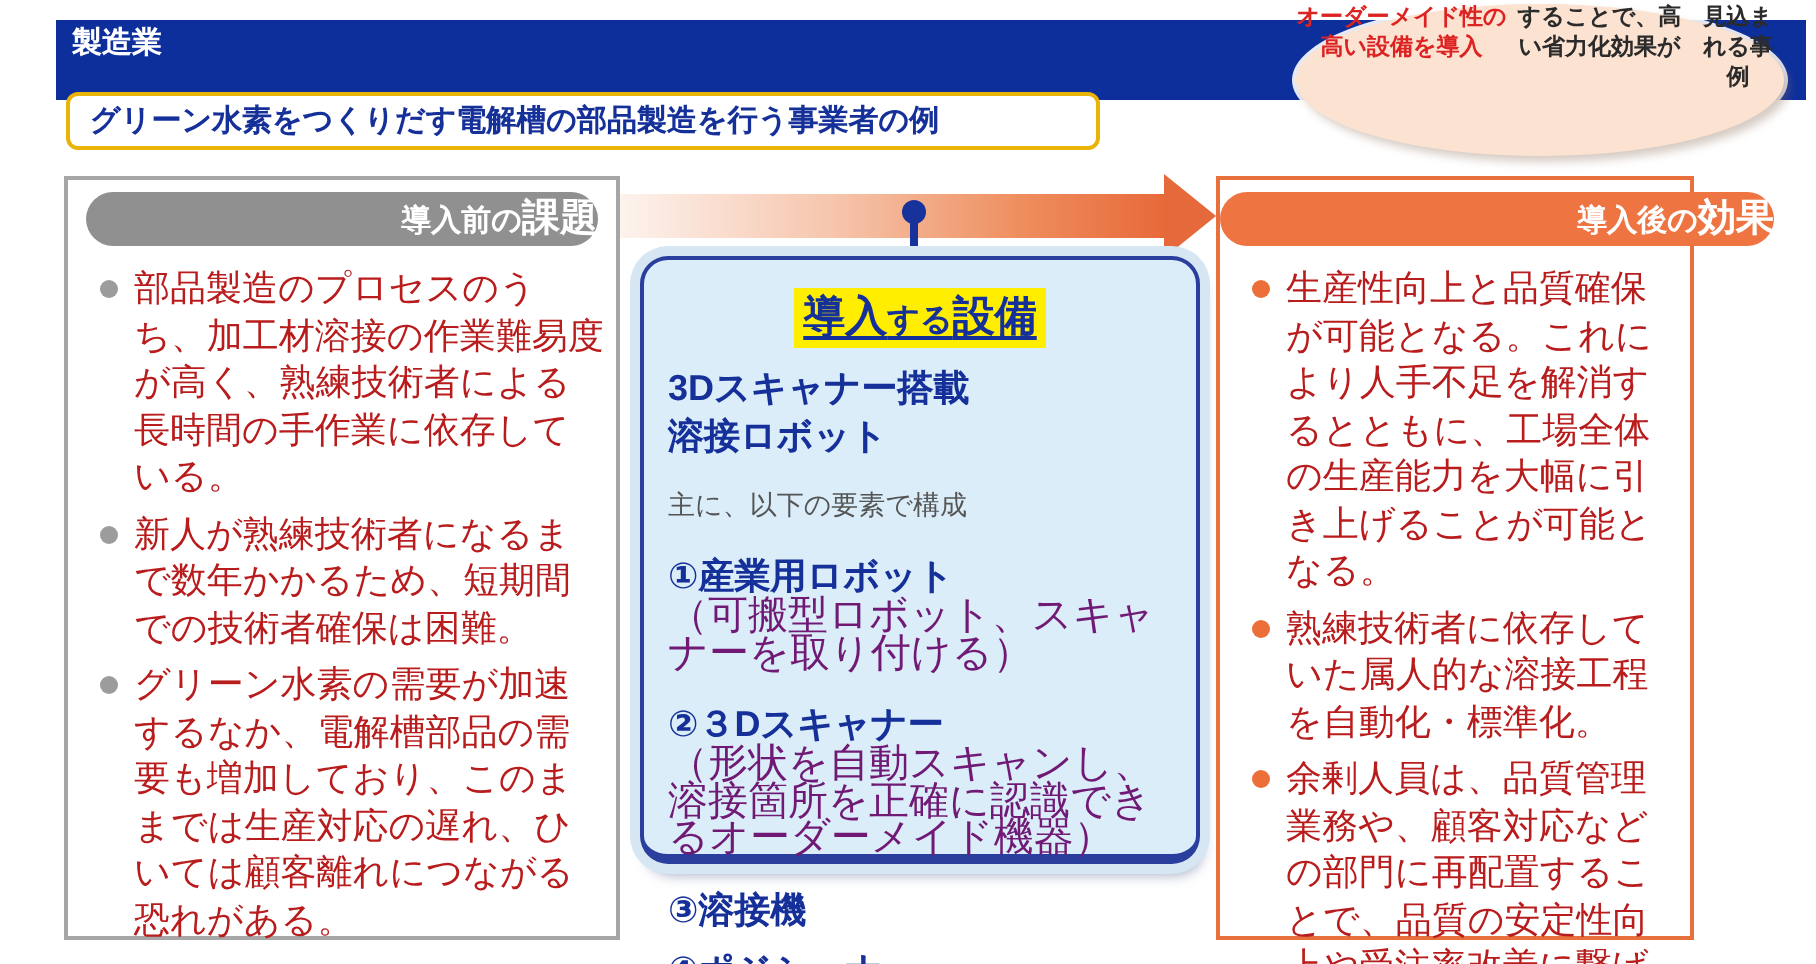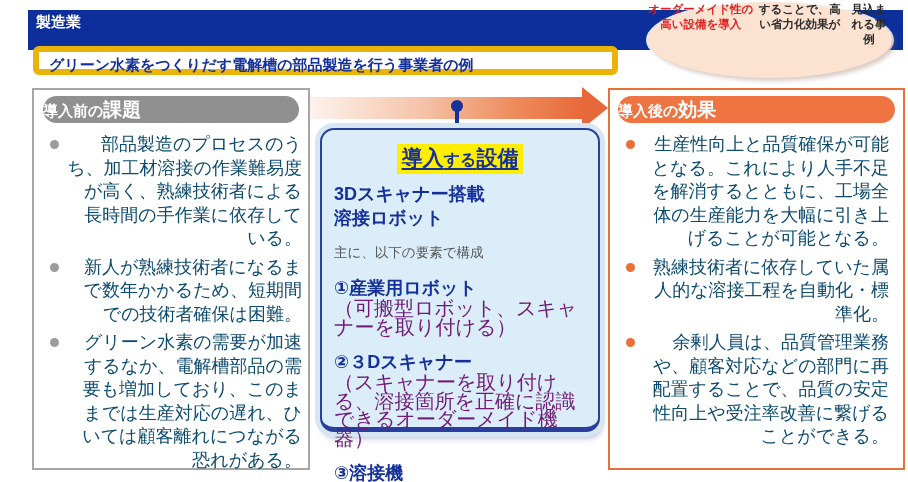--- a/index.html
+++ b/index.html
@@ -16,22 +16,22 @@
   
   .topbar {
     position: absolute; left: 28px; top: 10px; width: 875px; height: 40px;
     background: #0c2f9c; color: #ffffff;
     font-size: 15px; font-weight: bold; line-height: 23px;
     padding-left: 8px; z-index: 1;
   }
 
   
   .subtitle-box {
-    position: absolute; left: 33px; top: 46px; width: 585px; height: 29px;
-    border: 6px solid #eab308; border-radius: 6px; background: #ffffff;
+    position: absolute; left: 33px; top: 46px; width: 517px; height: 29px;
+    border: 2px solid #eab308; border-radius: 6px; background: #ffffff;
     color: #16309a; font-size: 15px; font-weight: bold; line-height: 25px;
     padding-left: 10px; z-index: 2;
   }
 
   
   .callout {
     position: absolute; left: 648px; top: 2px; width: 244px; height: 76px;
     background: #fbe2d1; border-radius: 50%;
     box-shadow: 3px 3px 4px rgba(140,110,90,0.35), 0 0 0 2px rgba(255,255,255,0.9);
     z-index: 3; display: flex; flex-direction: row; justify-content: center;
@@ -40,34 +40,33 @@
   }
   .callout .c-red { color: #dd2222; }
 
   
   .before-box {
     position: absolute; left: 32px; top: 88px; width: 278px; height: 382px;
     border: 2px solid #a6a6a6; background: #ffffff; z-index: 2;
   }
   .pill {
     margin: 6px auto 0; height: 27px; border-radius: 14px;
-    color: #ffffff; text-align: left; line-height: 27px;
+    color: #ffffff; text-align: right; line-height: 27px;
     font-weight: bold; font-size: 15px;
   }
   .before-box .pill { width: 256px; background: #909090; }
   .pill .emph { font-size: 19px; }
 
   ul.bullets {
     list-style: none; margin-top: 10px; padding: 0 6px 0 14px;
   }
   ul.bullets li {
     position: relative; padding-left: 19px;
-    font-size: 18px; line-height: 23.5px; color: #0c4a6e;
+    font-size: 18px; line-height: 23.5px; color: #b91c1c;
     margin-bottom: 5px;
-    text-align: right;
   }
   ul.bullets li::before {
     content: ""; position: absolute; left: 2px; top: 7px;
     width: 9px; height: 9px; border-radius: 50%;
   }
   .before-box ul.bullets li::before { background: #9c9c9c; }
   .after-box ul.bullets li::before { background: #ec6e38; }
   .after-box ul.bullets { padding-right: 14px; }
 
   
@@ -119,21 +118,21 @@
   .equip-item-heading {
     margin-top: 15px; color: #16309a; font-weight: bold; font-size: 18px;
     line-height: 22px;
   }
   .equip-item-desc {
     color: #701a75; font-size: 20px; line-height: 18.5px;
   }
 
   
   .after-box {
-    position: absolute; left: 608px; top: 88px; width: 297px; height: 382px;
+    position: absolute; left: 608px; top: 88px; width: 239px; height: 382px;
     border: 2px solid #e7703c; background: #ffffff; z-index: 2;
   }
   .after-box .pill { width: 277px; background: #ee7442; }
 </style>
 </head>
 <body>
 
 <div class="canvas">
 
   <div class="topbar">
@@ -176,21 +175,21 @@
     <div class="equip-name">
       <div>3Dスキャナー搭載</div>
       <div>溶接ロボット</div>
     </div>
     <div class="equip-note">主に、以下の要素で構成</div>
 
     <div class="equip-item-heading">①産業用ロボット</div>
     <div class="equip-item-desc">（可搬型ロボット、スキャナーを取り付ける）</div>
 
     <div class="equip-item-heading">②３Dスキャナー</div>
-    <div class="equip-item-desc">（スキャナーを取り付ける、溶接箇所を正確に認識できるオーダーメイド機器）</div>
+    <div class="equip-item-desc">（形状を自動スキャンし、溶接箇所を正確に認識できるオーダーメイド機器）</div>
 
     <div class="equip-item-heading">③溶接機</div>
 
     <div class="equip-item-heading" style="margin-top:8px;">④ポジショナー</div>
 
   </div>
 
   <div class="after-box">
     <div class="pill">
       <span>導入後の</span><span class="emph">効果</span>

